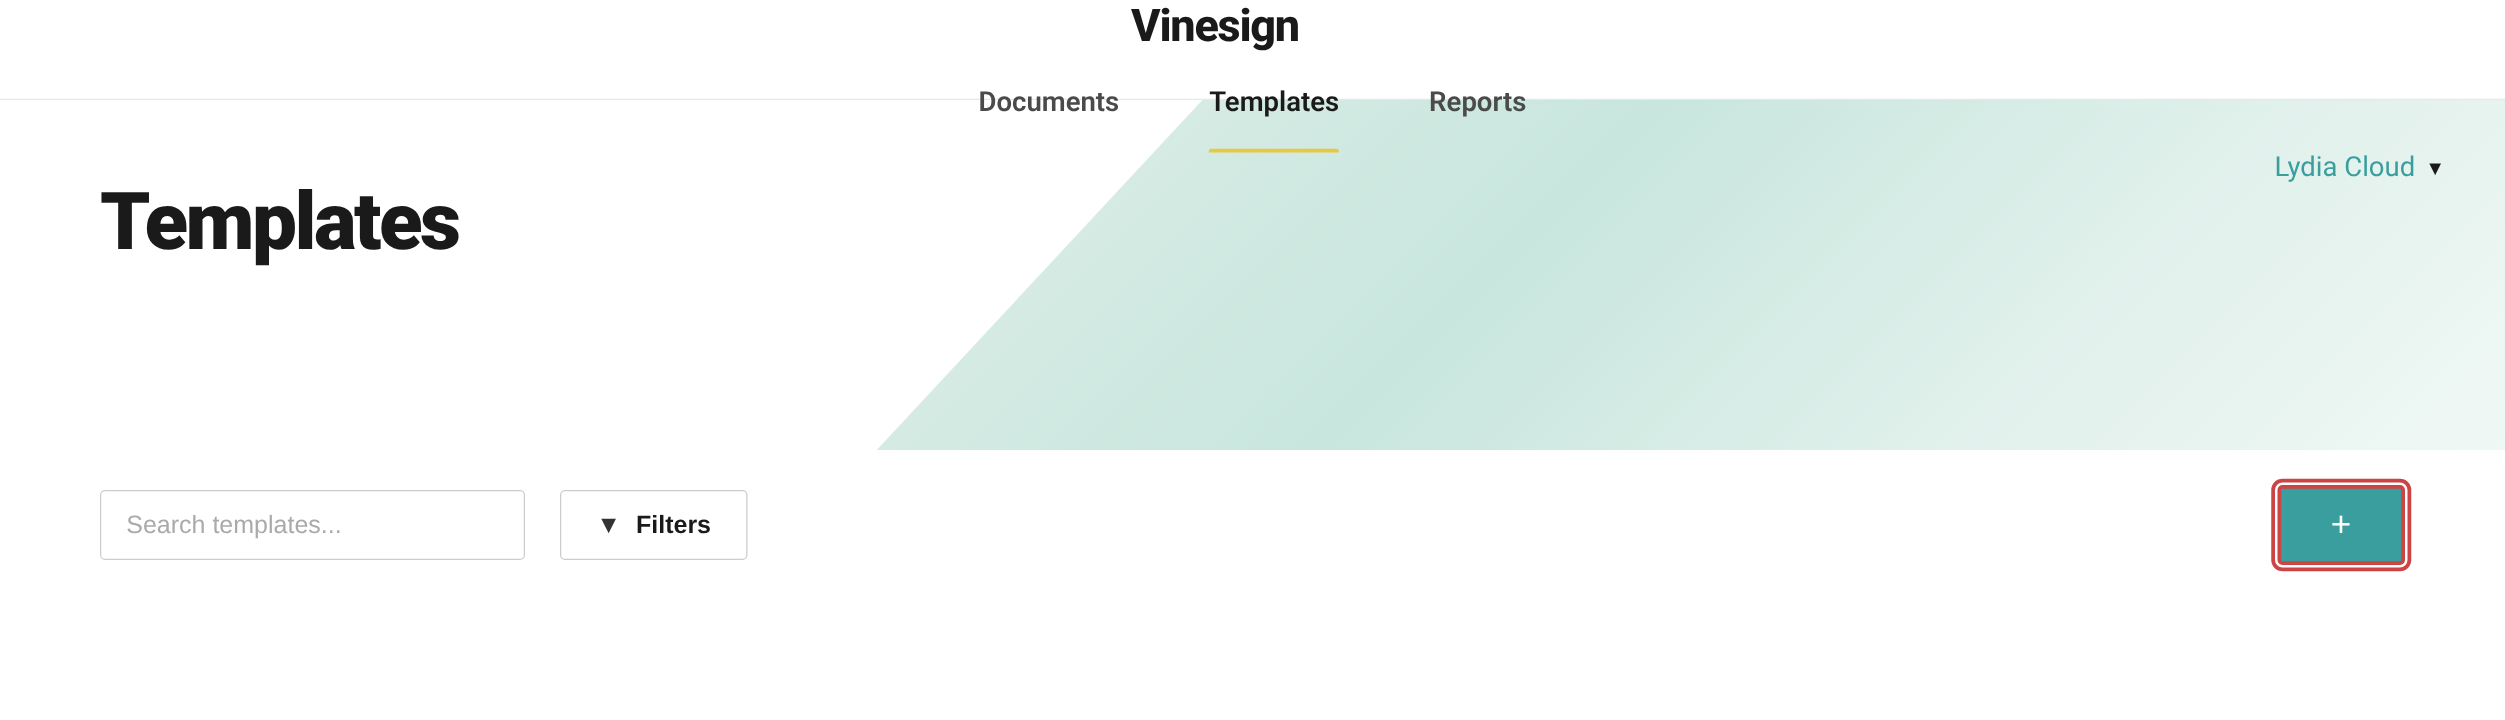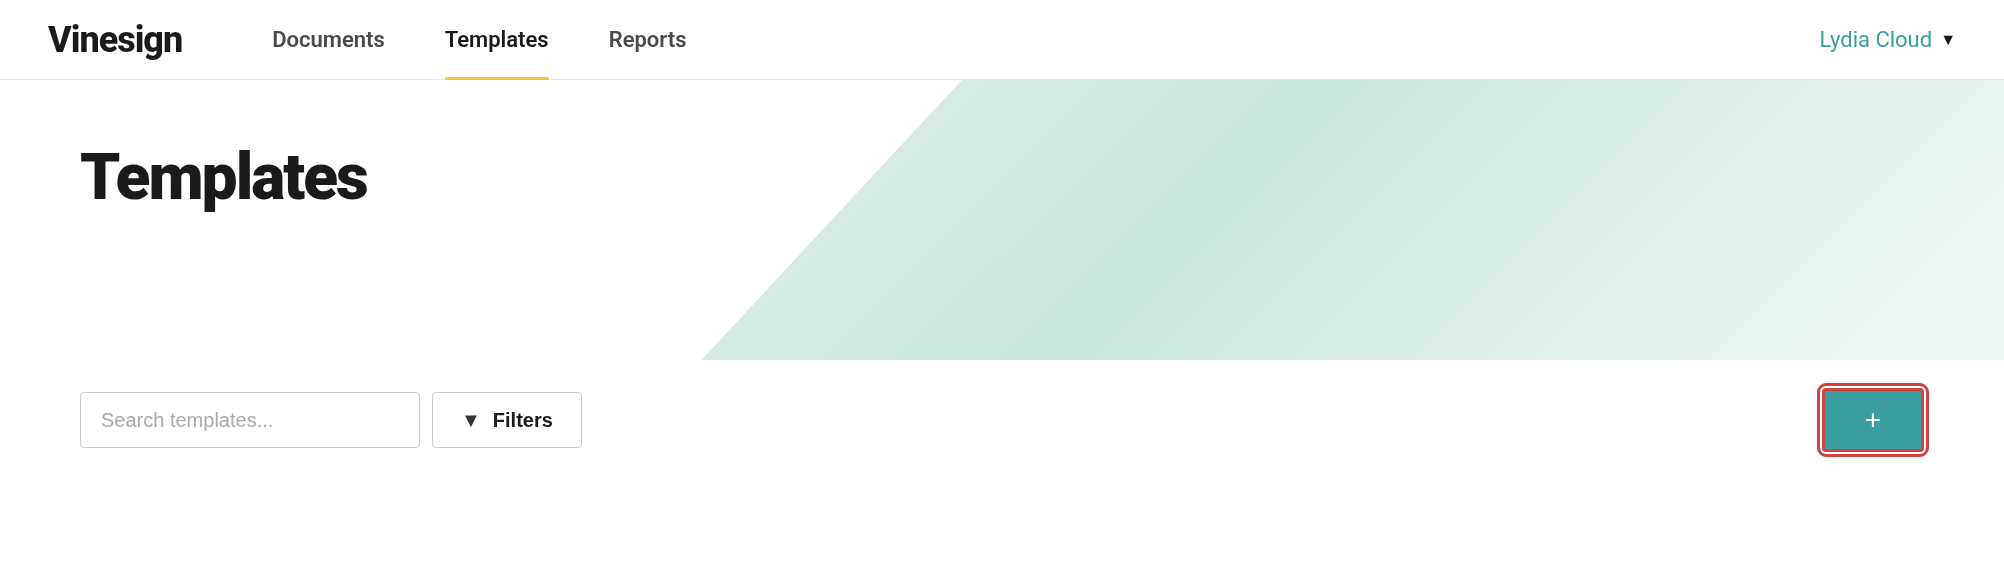--- a/index.html
+++ b/index.html
@@ -18,34 +18,35 @@
     
     .navbar {
       display: flex;
       align-items: center;
       padding: 0 48px;
       height: 80px;
       background: #ffffff;
       border-bottom: 1px solid #e8e8e8;
       position: relative;
       z-index: 10;
+      flex-direction: column;
     }
 
     .logo {
       font-size: 36px;
       font-weight: 800;
       color: #1a1a1a;
       margin-right: 60px;
       letter-spacing: -1px;
     }
 
     .nav-links {
       display: flex;
       align-items: center;
-      gap: 0;
+      gap: 12px;
       flex: 1;
     }
 
     .nav-item {
       padding: 0 30px;
       height: 80px;
       display: flex;
       align-items: center;
       font-size: 22px;
       font-weight: 600;
@@ -116,21 +117,21 @@
       color: #1a1a1a;
       letter-spacing: -2px;
     }
 
     
     .toolbar {
       display: flex;
       align-items: center;
       padding: 28px 80px;
       background: #ffffff;
-      gap: 12px;
+      gap: 28px;
     }
 
     .search-input {
       width: 340px;
       height: 56px;
       border: 1.5px solid #cccccc;
       border-radius: 4px;
       padding: 0 20px;
       font-size: 20px;
       color: #999999;

